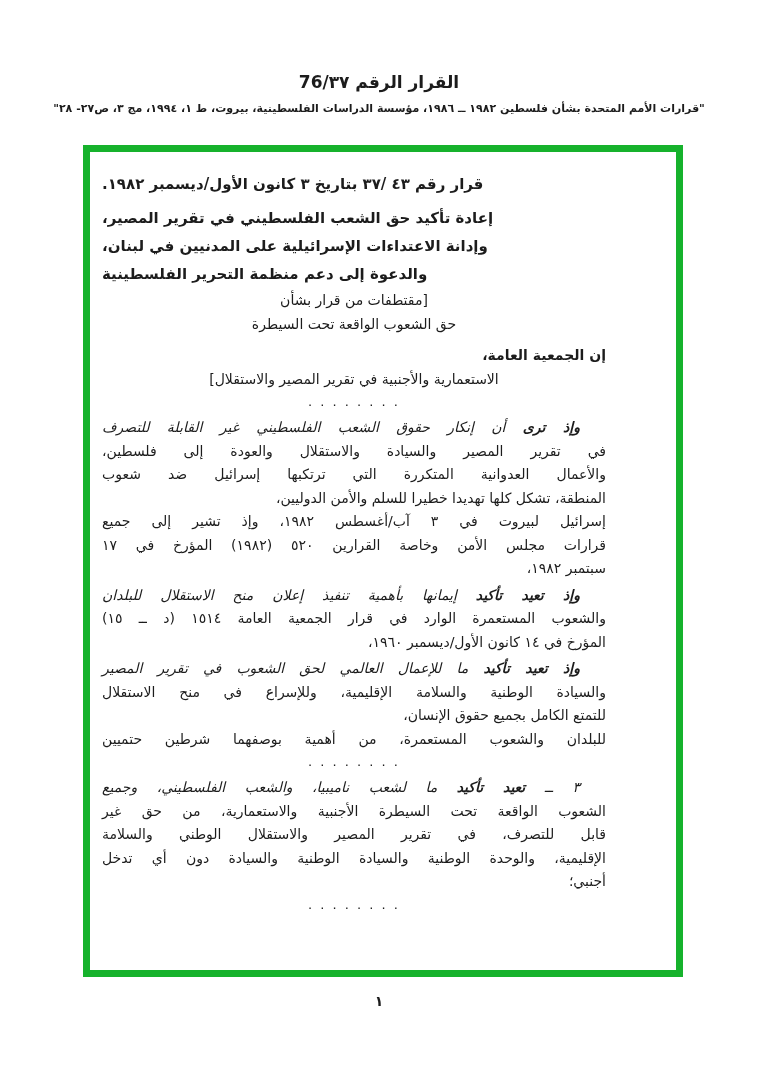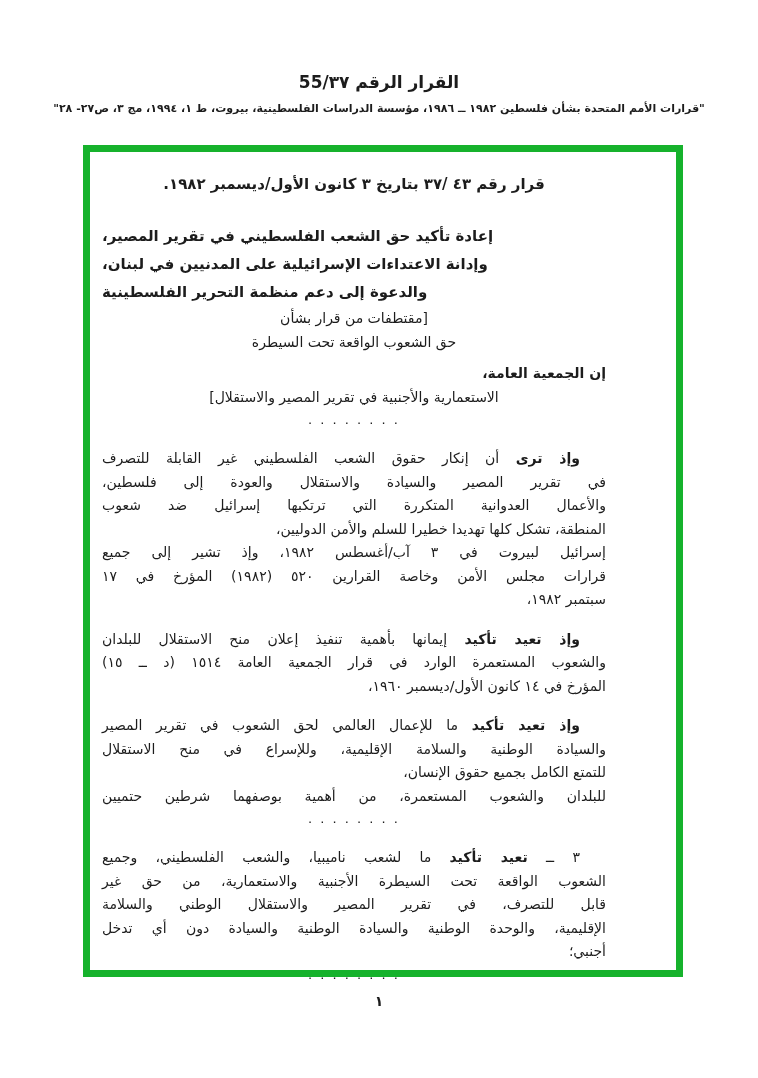--- a/index.html
+++ b/index.html
@@ -30,40 +30,40 @@
     box-sizing:border-box;
     border:7px solid #16b22c;
     background:#ffffff;
   }
   .box-content{
     padding:18px 70px 0 12px;
   }
   .line{font-size:14px;line-height:23.5px;}
   .line span{white-space:pre-wrap;}
   .bseg{font-weight:bold;}
-  .h1{text-align:center;font-weight:bold;font-size:15px;line-height:28px;margin-bottom:24px;}
+  .h1{text-align:left;font-weight:bold;font-size:15px;line-height:28px;margin-bottom:6px;}
   .hc{text-align:left;font-weight:bold;font-size:15px;line-height:28px;}
   .c{text-align:center;line-height:24px;}
   .r{text-align:right;font-weight:bold;line-height:24px;margin-top:7px;}
   .dots{text-align:center;letter-spacing:2px;line-height:22px;font-size:13px;}
   .p{text-align:justify;text-align-last:justify;}
-  .p.first{text-indent:26px;margin-top:16px;}
+  .p.first{text-indent:26px;margin-top:3px;font-style:italic;}
   .p.last{text-align-last:right;}
   .page-num{
     position:absolute;top:993px;left:0;right:0;
     text-align:center;
     font-size:14px;font-weight:bold;
   }
 </style>
 </head>
 <body>
 
 <div class="page">
 
-  <div class="header-title">القرار الرقم 55/٣٧</div>
+  <div class="header-title">القرار الرقم 76/٣٧</div>
 
   <div class="citation">"قرارات الأمم المتحدة بشأن فلسطين ١٩٨٢ ــ ١٩٨٦، مؤسسة الدراسات الفلسطينية، بيروت، ط ١، ١٩٩٤، مج ٣، ص٢٧- ٢٨"</div>
 
   <div class="res-box">
     <div class="box-content" id="box-lines">
         <div class="line h1"><span class="bseg">قرار رقم ٤٣ /٣٧ بتاريخ ٣ كانون الأول/ديسمبر ١٩٨٢.</span></div>
         <div class="line hc"><span class="bseg">إعادة تأكيد حق الشعب الفلسطيني في تقرير المصير،</span></div>
         <div class="line hc"><span class="bseg">وإدانة الاعتداءات الإسرائيلية على المدنيين في لبنان،</span></div>
         <div class="line hc"><span class="bseg">والدعوة إلى دعم منظمة التحرير الفلسطينية</span></div>
         <div class="line c"><span>[مقتطفات من قرار بشأن</span></div>

